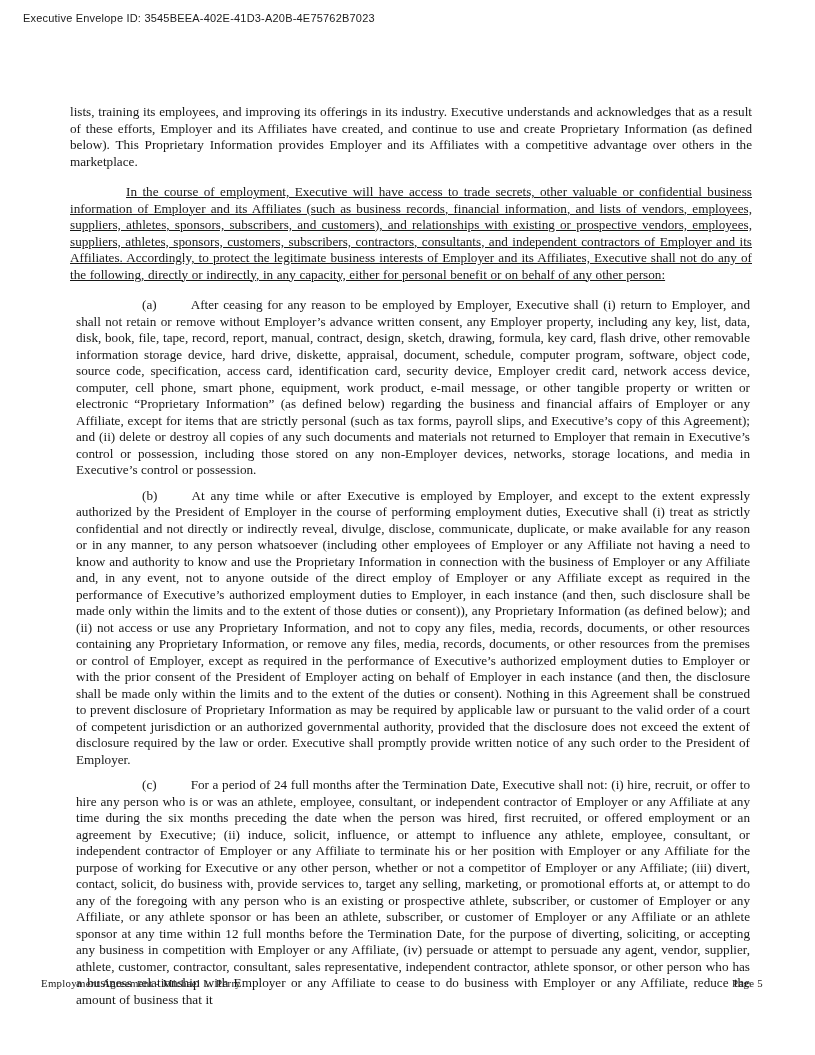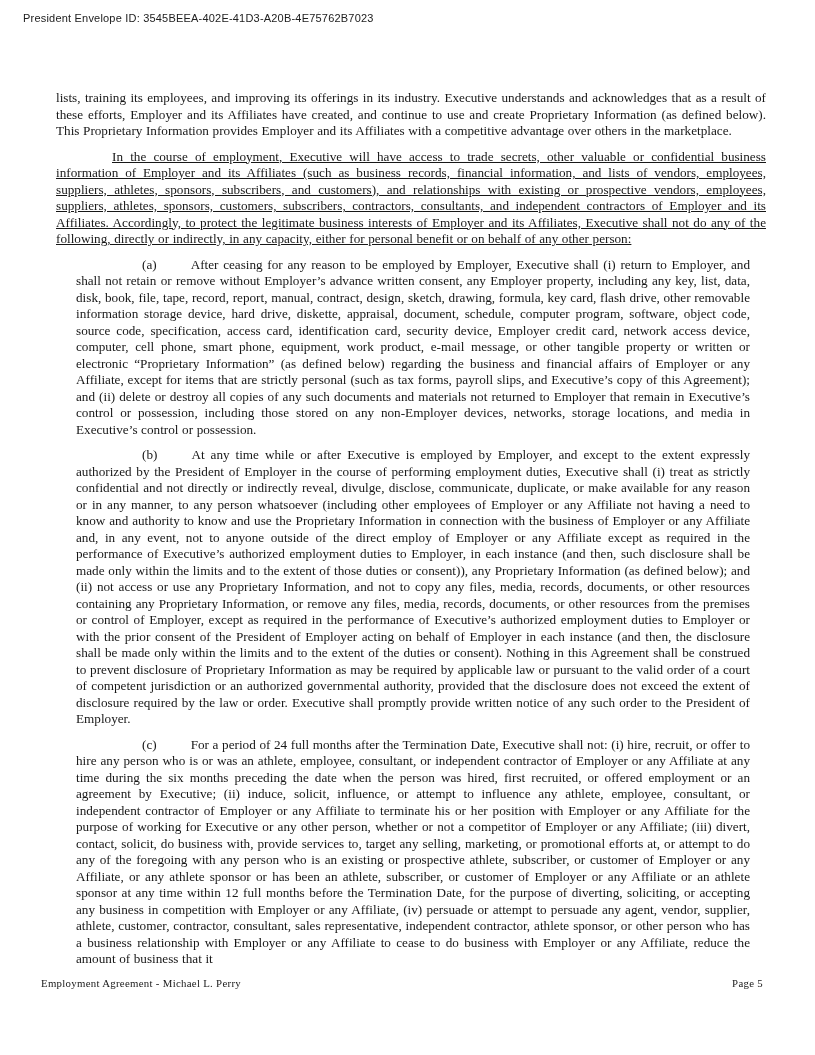--- a/index.html
+++ b/index.html
@@ -29,21 +29,21 @@
   .doc-body {
     position: absolute;
     top: 90px;
     left: 56px;
     width: 710px;
     font-size: 13.2px;
     line-height: 16.5px;
     text-align: justify;
     word-spacing: 0.3px;
   }
-  .para { margin: 0; }
+  .para { margin: 14px; }
   .para + .para { margin-top: 9px; }
   .para.first-indent { text-indent: 56px; text-decoration: underline; }
 
   .clause {
     margin: 9px 0 0 0;
     padding-left: 20px;
     padding-right: 16px;
   }
   .clause-label { margin-left: 66px; margin-right: 34px; }
 
@@ -58,21 +58,21 @@
     letter-spacing: 0.3px;
     color: #222222;
   }
 </style>
 </head>
 <body>
 
 <div class="page">
   <div class="scan-wrap">
 
-    <div class="docusign-header">President Envelope ID: 3545BEEA-402E-41D3-A20B-4E75762B7023</div>
+    <div class="docusign-header">Executive Envelope ID: 3545BEEA-402E-41D3-A20B-4E75762B7023</div>
 
     <div class="doc-body">
 
       <p class="para">lists, training its employees, and improving its offerings in its industry. Executive understands and acknowledges that as a result of these efforts, Employer and its Affiliates have created, and continue to use and create Proprietary Information (as defined below). This Proprietary Information provides Employer and its Affiliates with a competitive advantage over others in the marketplace.</p>
 
       <p class="para first-indent">In the course of employment, Executive will have access to trade secrets, other valuable or confidential business information of Employer and its Affiliates (such as business records, financial information, and lists of vendors, employees, suppliers, athletes, sponsors, subscribers, and customers), and relationships with existing or prospective vendors, employees, suppliers, athletes, sponsors, customers, subscribers, contractors, consultants, and independent contractors of Employer and its Affiliates.  Accordingly, to protect the legitimate business interests of Employer and its Affiliates, Executive shall not do any of the following, directly or indirectly, in any capacity, either for personal benefit or on behalf of any other person:</p>
 
       <p class="para clause"><span class="clause-label">(a)</span><span>After ceasing for any reason to be employed by Employer, Executive shall (i) return to Employer, and shall not retain or remove without Employer’s advance written consent, any Employer property, including any key, list, data, disk, book, file, tape, record, report, manual, contract, design, sketch, drawing, formula, key card, flash drive, other removable information storage device, hard drive, diskette, appraisal, document, schedule, computer program, software, object code, source code, specification, access card, identification card, security device, Employer credit card, network access device, computer, cell phone, smart phone, equipment, work product, e-mail message, or other tangible property or written or electronic “Proprietary Information” (as defined below) regarding the business and financial affairs of Employer or any Affiliate, except for items that are strictly personal (such as tax forms, payroll slips, and Executive’s copy of this Agreement); and (ii) delete or destroy all copies of any such documents and materials not returned to Employer that remain in Executive’s control or possession, including those stored on any non-Employer devices, networks, storage locations, and media in Executive’s control or possession.</span></p>
 
       <p class="para clause"><span class="clause-label">(b)</span><span>At any time while or after Executive is employed by Employer, and except to the extent expressly authorized by the President of Employer in the course of performing employment duties, Executive shall (i) treat as strictly confidential and not directly or indirectly reveal, divulge, disclose, communicate, duplicate, or make available for any reason or in any manner, to any person whatsoever (including other employees of Employer or any Affiliate not having a need to know and authority to know and use the Proprietary Information in connection with the business of Employer or any Affiliate and, in any event, not to anyone outside of the direct employ of Employer or any Affiliate except as required in the performance of Executive’s authorized employment duties to Employer, in each instance (and then, such disclosure shall be made only within the limits and to the extent of those duties or consent)), any Proprietary Information (as defined below); and (ii) not access or use any Proprietary Information, and not to copy any files, media, records, documents, or other resources containing any Proprietary Information, or remove any files, media, records, documents, or other resources from the premises or control of Employer, except as required in the performance of Executive’s authorized employment duties to Employer or with the prior consent of the President of Employer acting on behalf of Employer in each instance (and then, the disclosure shall be made only within the limits and to the extent of the duties or consent). Nothing in this Agreement shall be construed to prevent disclosure of Proprietary Information as may be required by applicable law or pursuant to the valid order of a court of competent jurisdiction or an authorized governmental authority, provided that the disclosure does not exceed the extent of disclosure required by the law or order. Executive shall promptly provide written notice of any such order to the President of Employer.</span></p>

